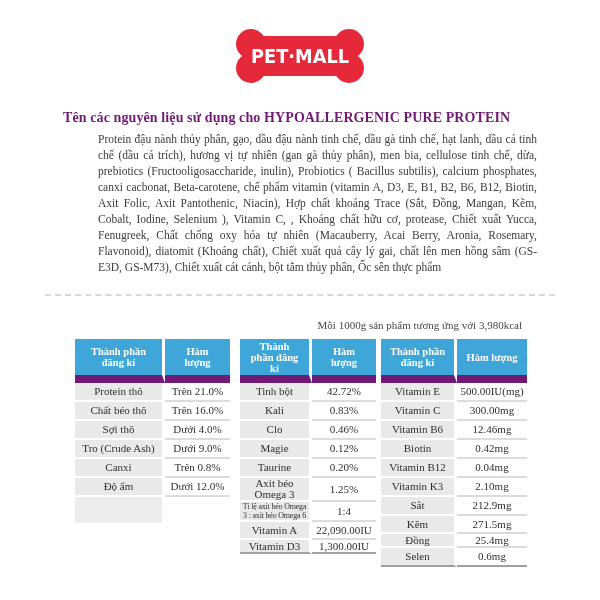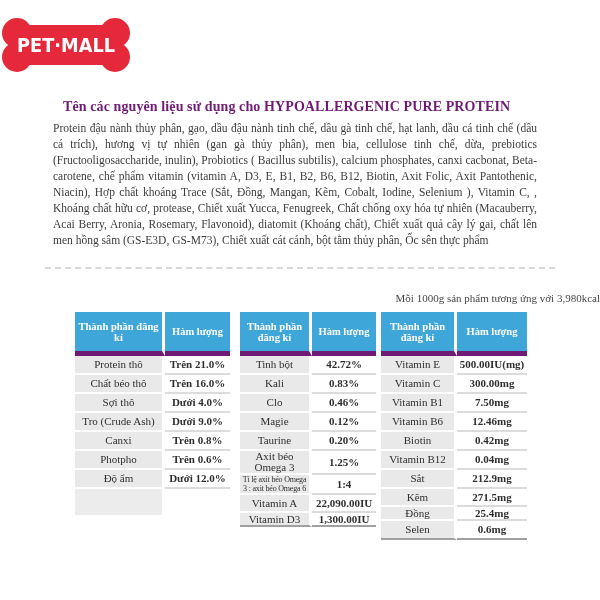--- a/index.html
+++ b/index.html
@@ -3,44 +3,45 @@
 <meta charset="utf-8">
 <style>
   html, body {
     margin: 0; padding: 0;
     width: 600px; height: 600px;
     background: #ffffff;
     font-family: "Liberation Serif", "DejaVu Serif", serif;
     overflow: hidden;
   }
   .logo-wrap {
-    padding-top: 16px;
-    text-align: left;
+    padding-top: 27px;
+    text-align: center;
   }
   .heading {
     margin: 21px 60px 0 63px;
     font-size: 14px;
     font-weight: bold;
     color: #701a75;
     letter-spacing: 0.1px;
   }
   .ingredients {
-    margin: 5px 63px 0 53px;
+    margin: 5px 63px 0 98px;
     font-size: 11.5px;
     line-height: 16px;
     color: #3c3c3c;
     text-align: justify;
   }
   .divider {
     margin: 19px 45px 0 45px;
     border-top: 2px dashed #d8d8d8;
     height: 0;
   }
   .kcal {
     margin-top: 23px;
+    margin-right: 78px;
     text-align: right;
     font-size: 11px;
     color: #474747;
   }
   .tables {
     display: flex;
     align-items: flex-start;
     padding-left: 75px;
     margin-top: 8px;
   }
@@ -58,22 +59,22 @@
   .t3 col.c-label { width: 76px; } .t3 col.c-value { width: 70px; }
   .ntable th {
     height: 44px;
     box-sizing: border-box;
     color: #ffffff;
     font-size: 10.5px;
     font-weight: bold;
     line-height: 11px;
     text-align: center;
     vertical-align: middle;
-    padding: 0 2px;
-    border-bottom: 5px solid #701a75;
+    padding: 0 8px;
+    border-bottom: 8px solid #701a75;
   }
   .ntable th:first-child { border-right: 3px solid #ffffff; }
   .ntable td {
     height: 19px;
     box-sizing: border-box;
     font-size: 11px;
     line-height: 11px;
     color: #2f2f2f;
     text-align: center;
     vertical-align: middle;
@@ -81,21 +82,20 @@
     overflow: hidden;
   }
   .ntable td.label {
     background: #e9e9e9;
     border-right: 3px solid #ffffff;
     border-bottom: 2px solid #ffffff;
   }
   .ntable td.value {
     background: #ffffff;
     border-bottom: 2px solid #dcdcdc;
-    font-weight: bold;
   }
   .ntable td.small { font-size: 8px; line-height: 9px; letter-spacing: -0.2px; }
   
   .t2 tbody tr:nth-child(8) td, .t3 tbody tr:nth-child(8) td { height: 14px; line-height: 16px; margin-left: 28px; }
   .t2 tbody tr:nth-child(9) td, .t3 tbody tr:nth-child(9) td { height: 14px; }
   .t2 tbody tr:last-child td, .t3 tbody tr:last-child td { border-bottom: 2px solid #a0a0a0; }
   .t1 tbody tr:last-child td { height: 26px; border-bottom: none; }
   .t1 tbody tr:last-child td.label { background: #ececec; }
 </style>
 </head>
@@ -149,24 +149,20 @@
         </tr>
         <tr>
           <td class="label">Tro (Crude Ash)</td>
           <td class="value">Dưới 9.0%</td>
         </tr>
         <tr>
           <td class="label">Canxi</td>
           <td class="value">Trên 0.8%</td>
         </tr>
         <tr>
-          <td class="label">Photpho</td>
-          <td class="value">Trên 0.6%</td>
-        </tr>
-        <tr>
           <td class="label">Độ ẩm</td>
           <td class="value">Dưới 12.0%</td>
         </tr>
         <tr>
           <td class="label"></td>
           <td class="value"></td>
         </tr>
       </tbody>
     </table>
   <table class="ntable t2">
@@ -233,34 +229,34 @@
       <tbody>
         <tr>
           <td class="label">Vitamin E</td>
           <td class="value">500.00IU(mg)</td>
         </tr>
         <tr>
           <td class="label">Vitamin C</td>
           <td class="value">300.00mg</td>
         </tr>
         <tr>
-          <td class="label">Vitamin B1</td>
-          <td class="value">7.50mg</td>
-        </tr>
-        <tr>
           <td class="label">Vitamin B6</td>
           <td class="value">12.46mg</td>
         </tr>
         <tr>
           <td class="label">Biotin</td>
           <td class="value">0.42mg</td>
         </tr>
         <tr>
           <td class="label">Vitamin B12</td>
           <td class="value">0.04mg</td>
+        </tr>
+        <tr>
+          <td class="label">Vitamin K3</td>
+          <td class="value">2.10mg</td>
         </tr>
         <tr>
           <td class="label">Sắt</td>
           <td class="value">212.9mg</td>
         </tr>
         <tr>
           <td class="label">Kẽm</td>
           <td class="value">271.5mg</td>
         </tr>
         <tr>

